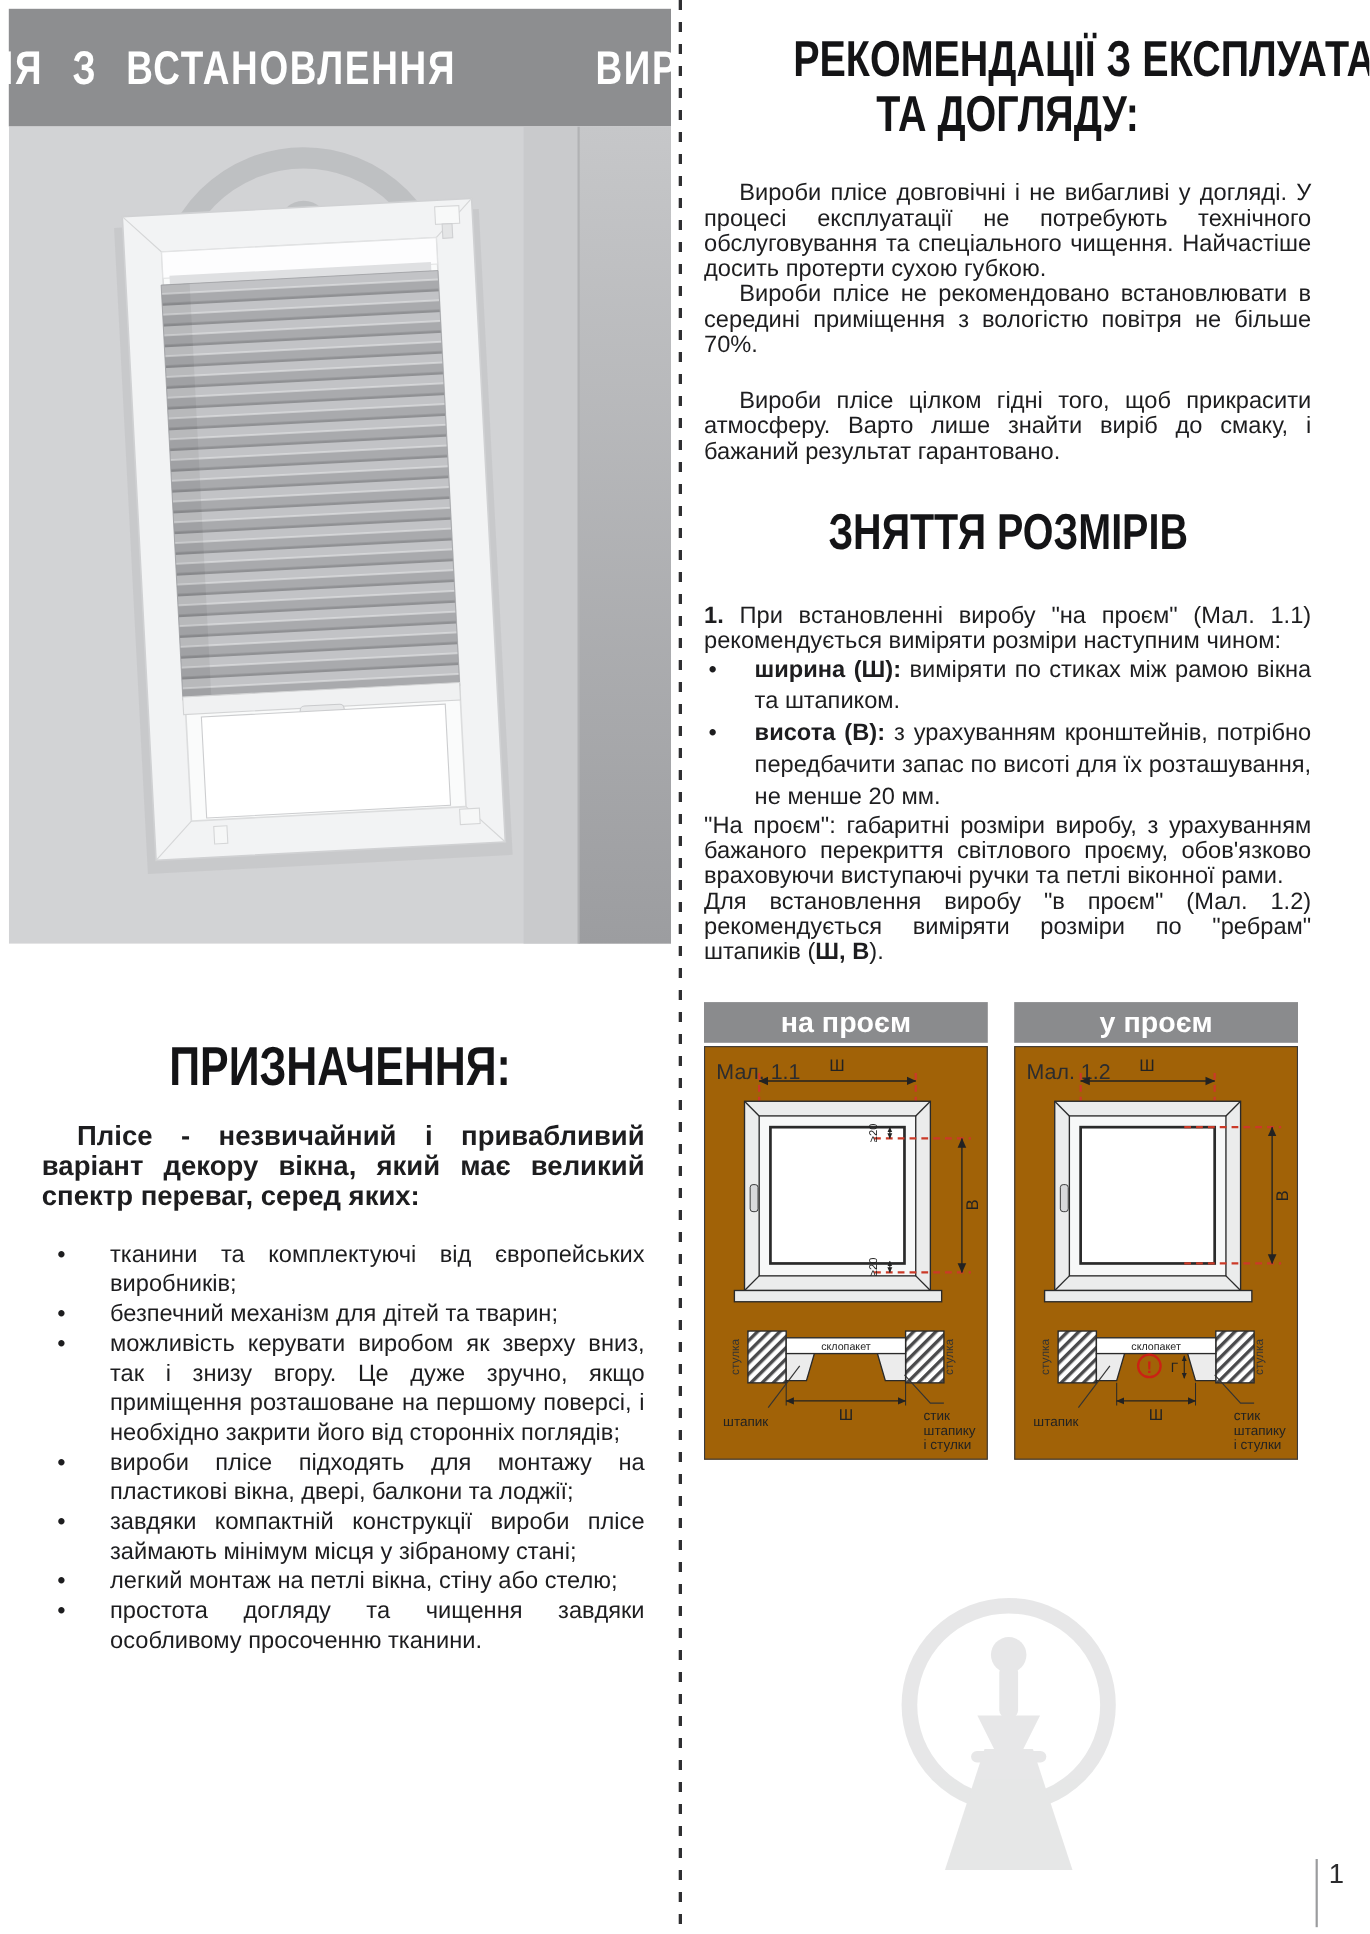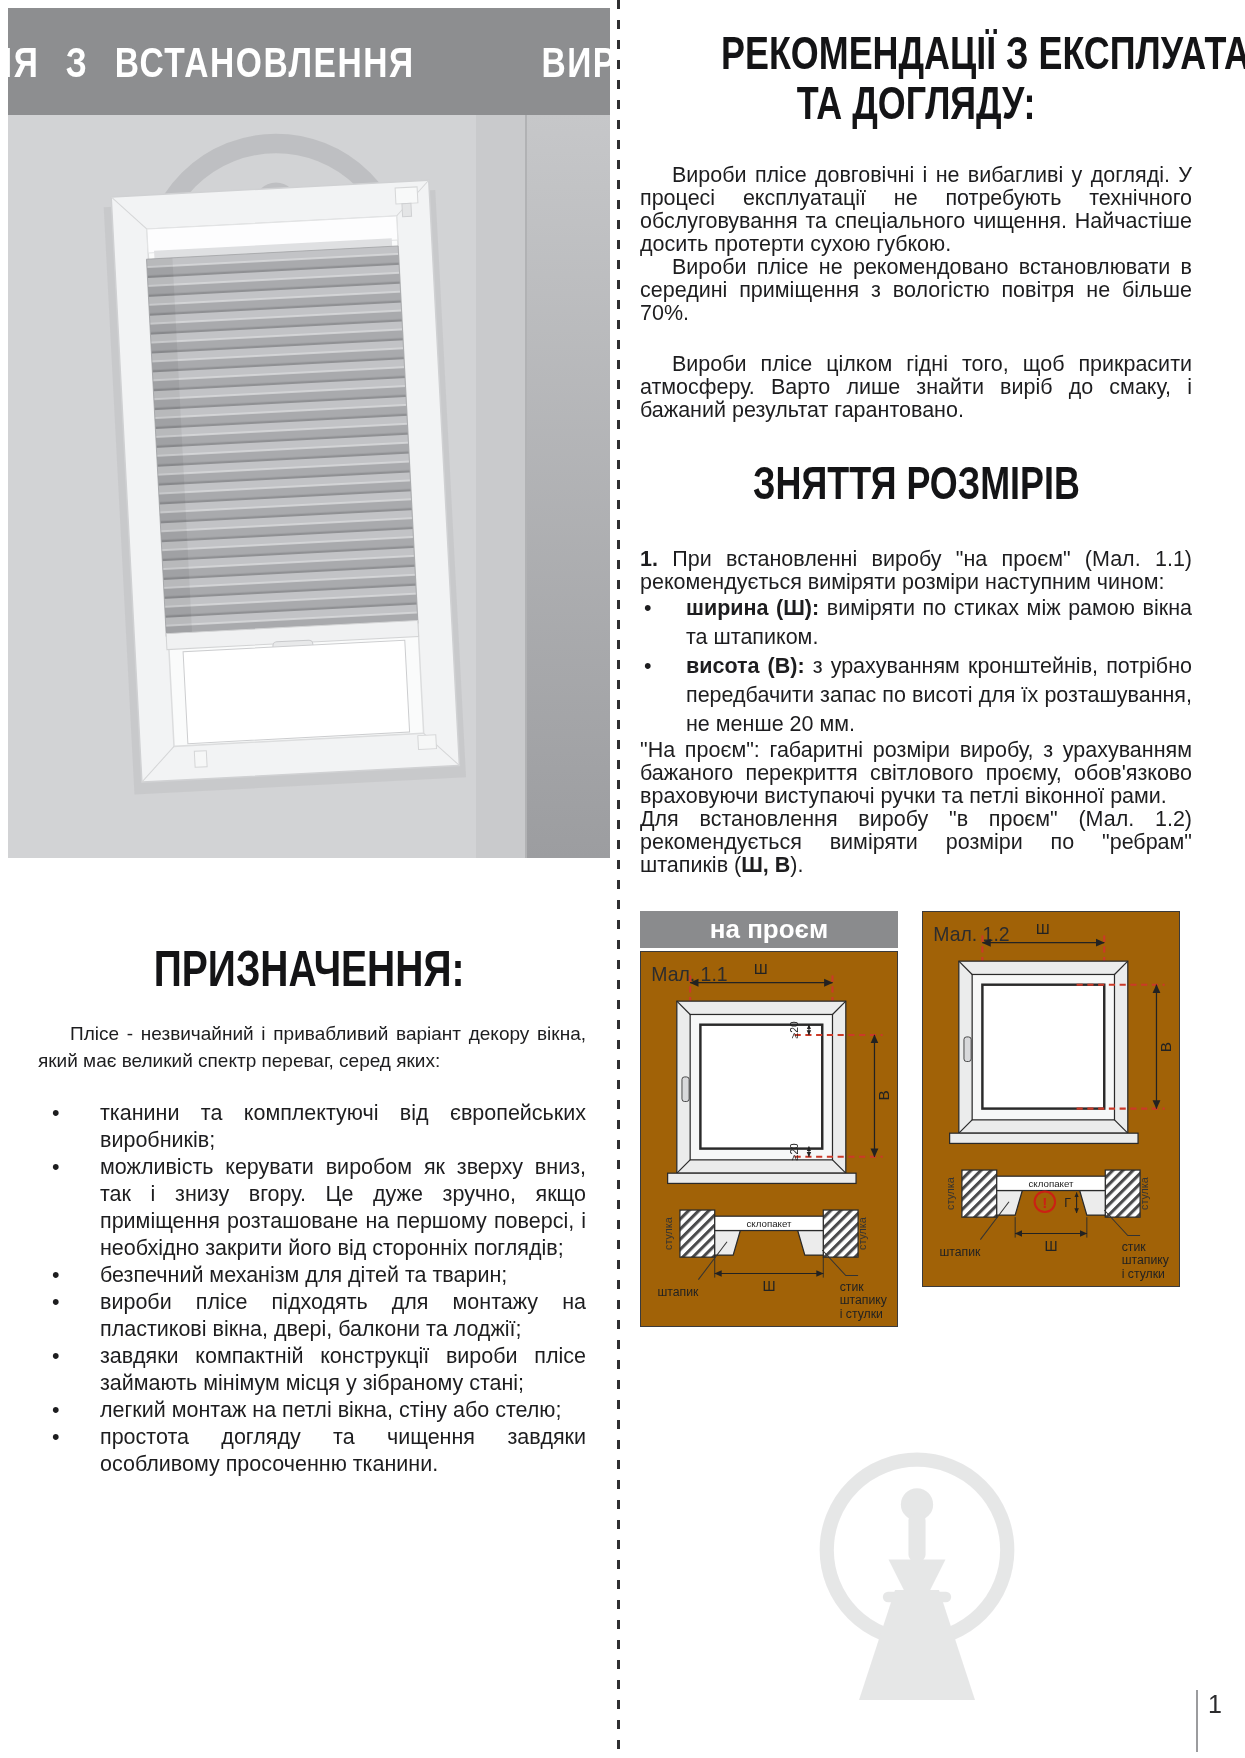--- a/index.html
+++ b/index.html
@@ -20,21 +20,21 @@
   .title-band {
     background:#8d8e90; height:107px; display:flex; 
     justify-content:center; align-items:center; gap:2px;
   }
   .title-band .tl { color:#ffffff; font-size:43px; line-height:46px; letter-spacing:2px; }
   .title-band .tl1 .cond { word-spacing:20px; }
   .title-band .tl2 .cond { word-spacing:8px; }
   h2.bigh { margin:0; text-align:center; color:#141416; font-size:46px; line-height:50px; }
   .purpose-h { margin-top:86px !important; font-size:50px !important; }
   
-  .bp { margin:0; font-size:19px; line-height:27px; text-align:justify; }
+  .bp { margin:0; font-size:25px; line-height:27px; text-align:justify;font-weight:bold; }
   .rp { margin:0; font-size:21.5px; line-height:23px; text-align:justify; }
   .ind { text-indent:32px; }
   .left-body { margin:26px 24px 0 30px; }
   ul.flist { list-style:none; margin:26px 0 0 0; padding:0; }
   ul.flist li { position:relative; padding-left:62px; font-size:21.5px; line-height:27px; text-align:justify; }
   ul.flist li::before { content:"\2022"; position:absolute; left:14px; top:0; }
   ul.rlist { list-style:none; margin:0; padding:0; }
   ul.rlist li { position:relative; padding-left:46px; font-size:21.5px; line-height:29px; text-align:justify; }
   ul.rlist li::before { content:"\2022"; position:absolute; left:4px; top:0; }
   .gap28 { height:28px; } .gap36 { height:36px; } .gap40 { height:40px; }
@@ -134,22 +134,22 @@
         </g>
       </svg>
     </div>
 
     <h2 class="bigh purpose-h"><span class="cond">ПРИЗНАЧЕННЯ:</span></h2>
 
     <div class="left-body">
       <p class="bp ind">Плісе - незвичайний і привабливий варіант декору вікна, який має великий спектр переваг, серед яких:</p>
       <ul class="flist">
         <li>тканини та комплектуючі від європейських виробників;</li>
+        <li>безпечний механізм для дітей та тварин;</li>
         <li>можливість керувати виробом як зверху вниз, так і знизу вгору. Це дуже зручно, якщо приміщення розташоване на першому поверсі, і необхідно закрити його від сторонніх поглядів;</li>
-        <li>безпечний механізм для дітей та тварин;</li>
         <li>вироби плісе підходять для монтажу на пластикові вікна, двері, балкони та лоджії;</li>
         <li>завдяки компактній конструкції вироби плісе займають мінімум місця у зібраному стані;</li>
         <li>легкий монтаж на петлі вікна, стіну або стелю;</li>
         <li>простота догляду та чищення завдяки особливому просоченню тканини.</li>
       </ul>
     </div>
   </div>
 
   <div class="col-right">
 
@@ -224,20 +224,21 @@
             <text x="16" y="336" font-size="12" fill="#222">штапик</text>
             <polyline points="177,291 200,316 212,316" fill="none" stroke="#333" stroke-width="1"></polyline>
             <text x="194" y="331" font-size="12" fill="#222">стик</text>
             <text x="194" y="344" font-size="12" fill="#222">штапику</text>
             <text x="194" y="357" font-size="12" fill="#222">і стулки</text>
           </svg>
         </div>
       </div>
 
       <div class="fig">
+        <div class="fig-header">у проєм</div>
         <div class="fig-body">
           <svg viewBox="0 0 250 365">
             <text x="10" y="28" font-size="19" fill="#2c2c2e">Мал. 1.2</text>
             <text x="117" y="21" font-size="15" fill="#222" text-anchor="middle">Ш</text>
             <line x1="58" y1="30" x2="177" y2="30" stroke="#222" stroke-width="1.2" marker-start="url(#arr)" marker-end="url(#arr)"></line>
             <line x1="58" y1="23" x2="58" y2="88" class="red"></line>
             <line x1="177" y1="23" x2="177" y2="88" class="red"></line>
             <g fill="none" stroke="#2a2a2a" stroke-width="1.2">
               <rect x="35" y="48" width="165" height="168" fill="#ebecec"></rect>
               <rect x="48" y="61" width="139" height="142" fill="#f7f8f8"></rect>

